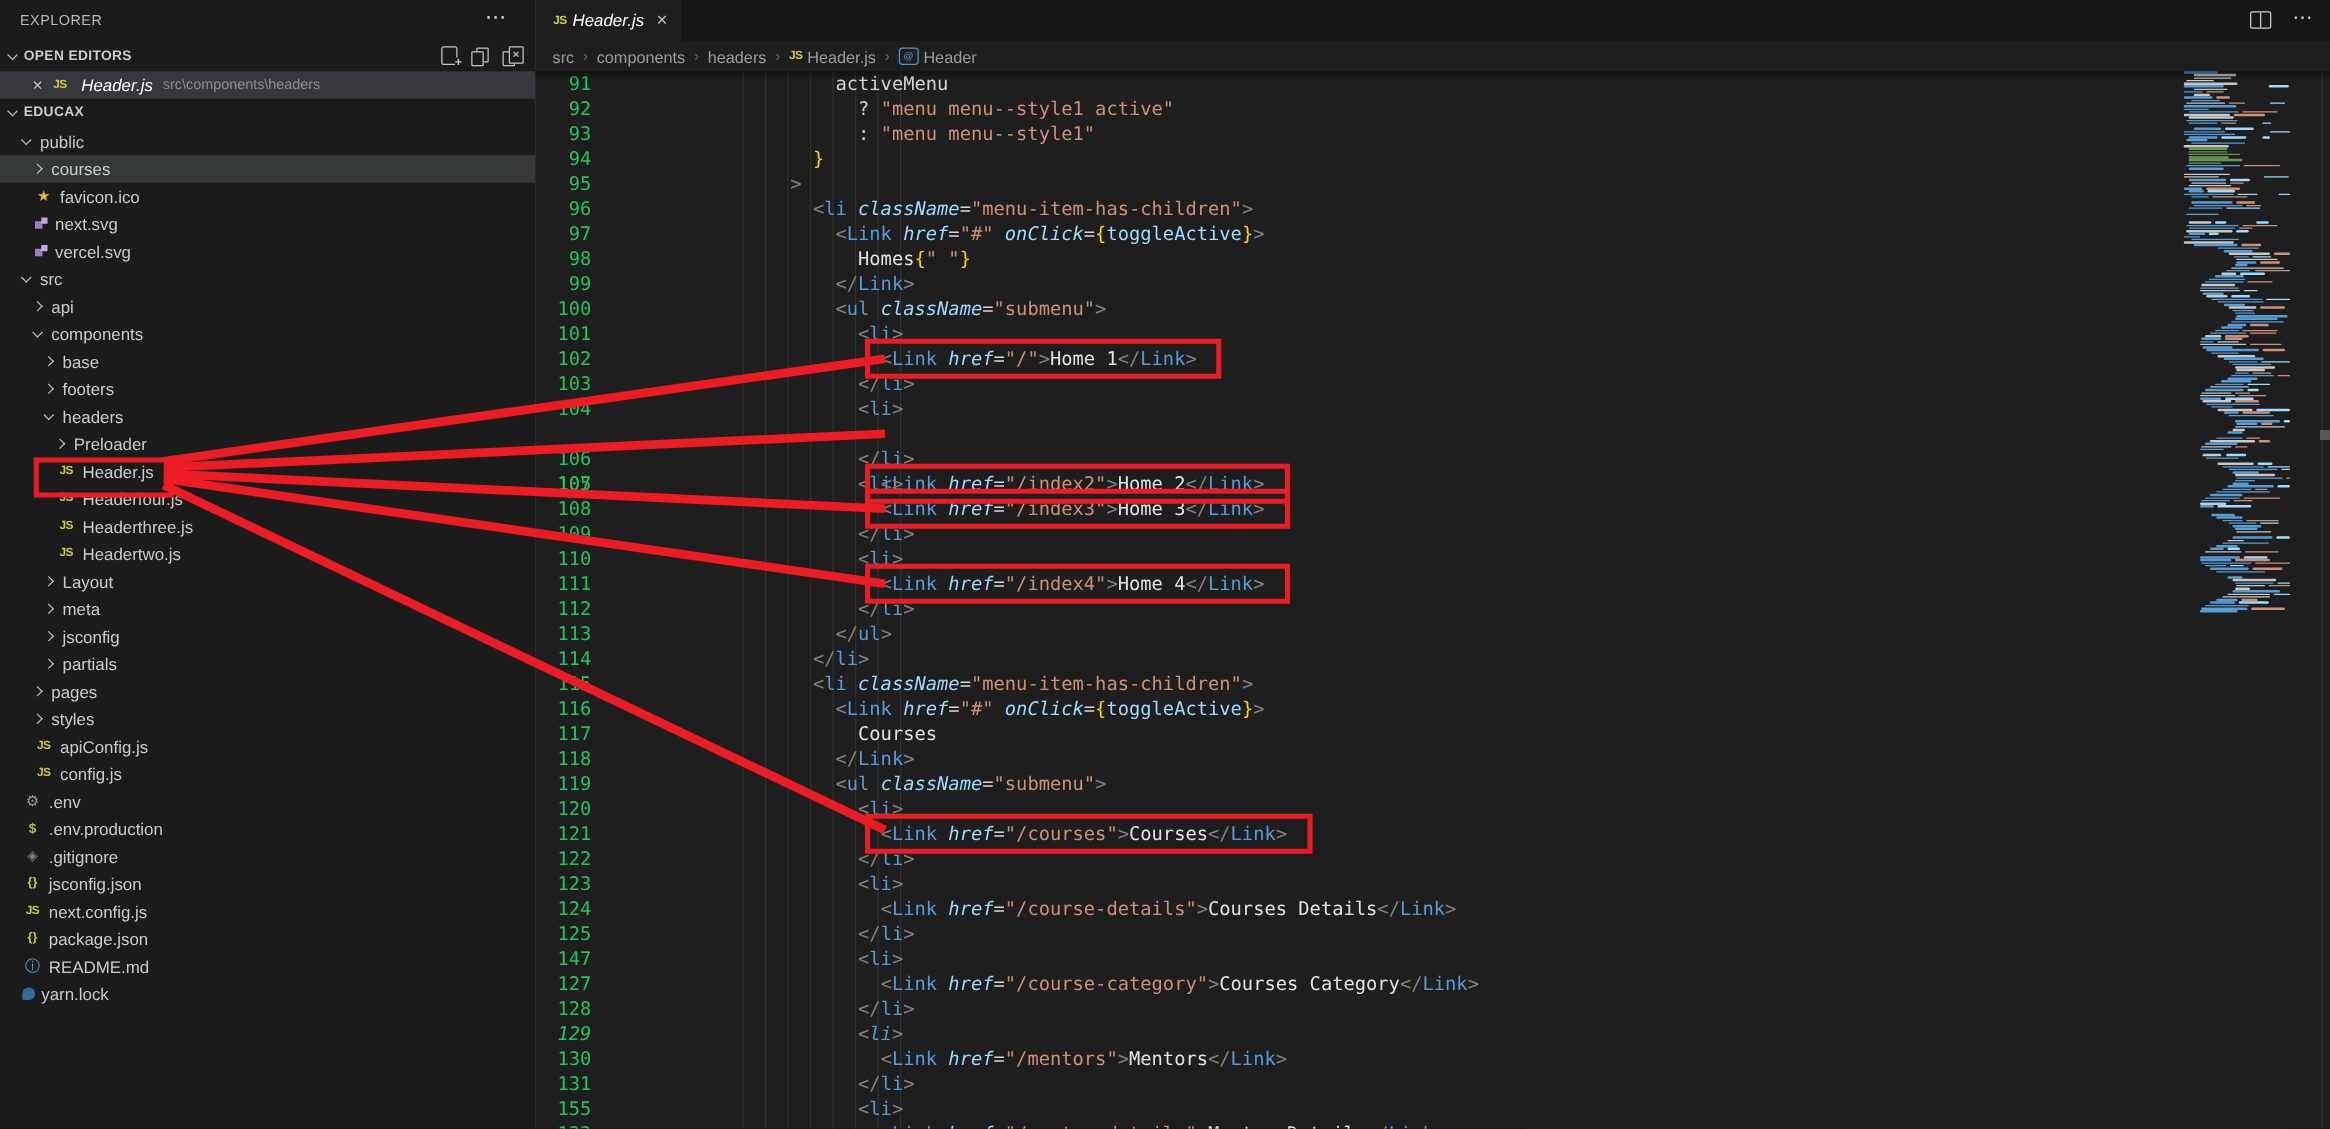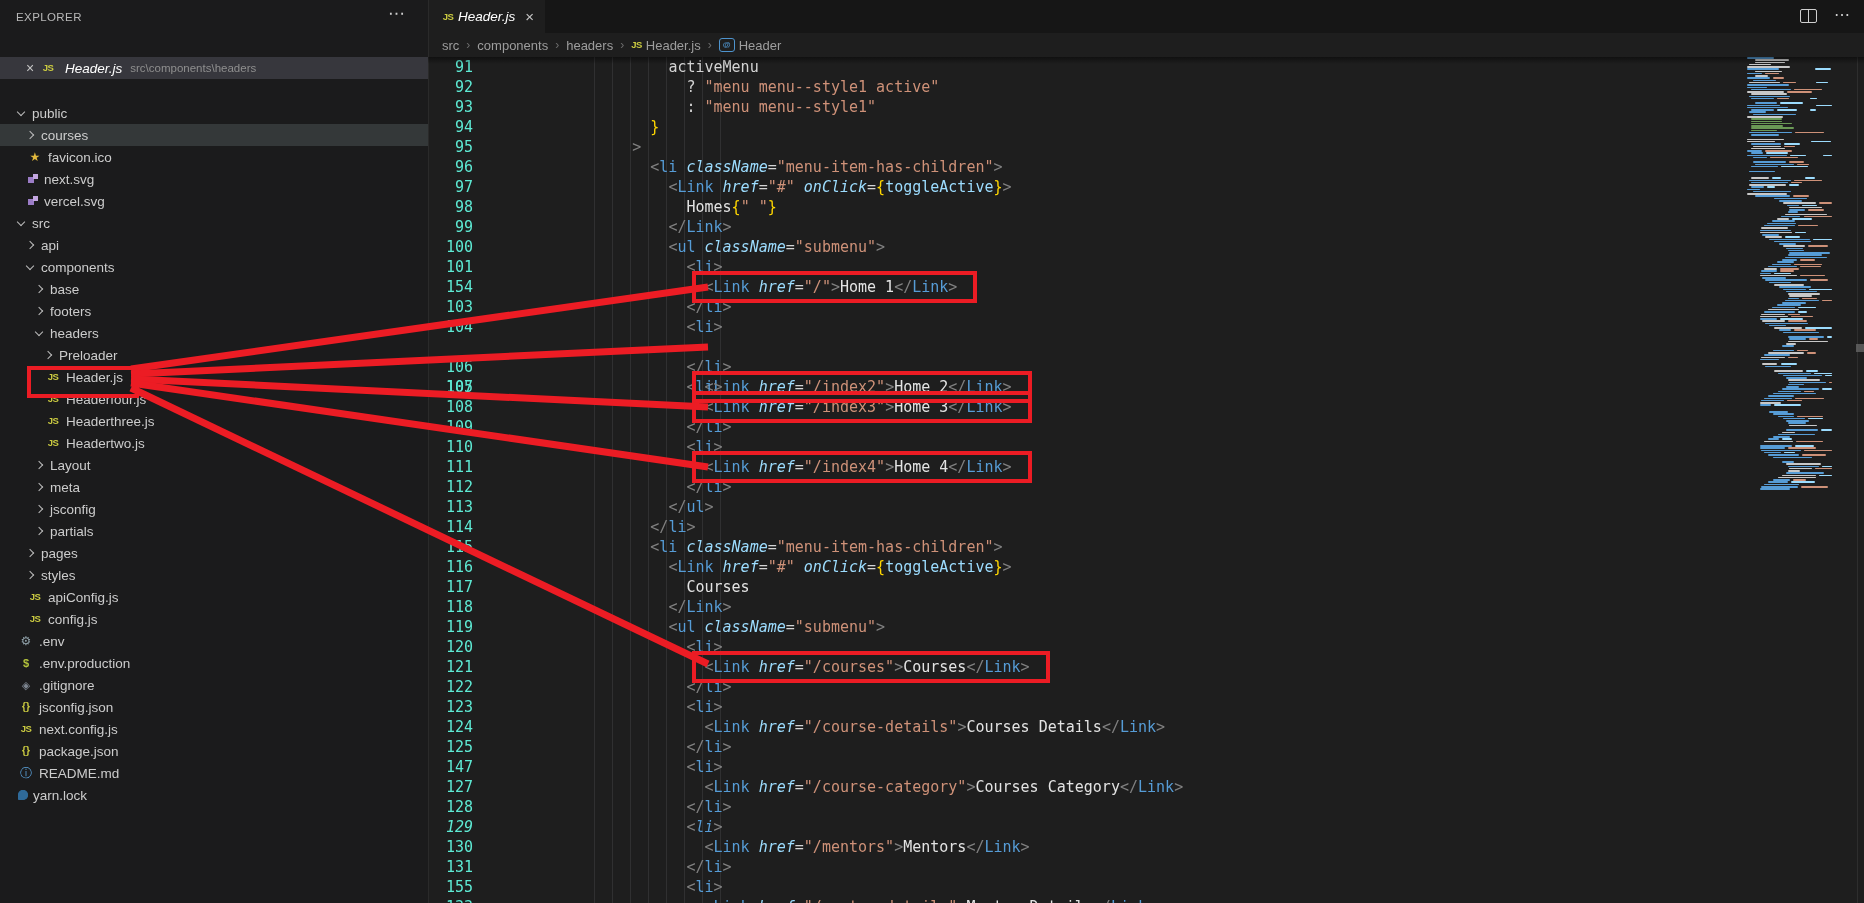--- a/index.html
+++ b/index.html
@@ -79,21 +79,21 @@
   .i-symbol{display:inline-block;width:14px;height:12px;border:1.2px solid #4e94ce;border-radius:3px;
             color:#4e94ce;font-size:8px;text-align:center;line-height:11px;font-weight:bold;margin-right:4px;}
   
   #code{position:absolute;left:428px;top:57px;right:0;height:846px;background:var(--bg-editor);}
   #code-bg-shadow{position:absolute;left:428px;top:57px;right:0;height:7px;z-index:30;
                   background:linear-gradient(rgba(0,0,0,.45),rgba(0,0,0,0));}
   #guides{position:absolute;inset:0;}
   .guide{position:absolute;top:0;bottom:0;width:1px;background:#303031;}
   .code-line{position:absolute;left:0;right:0;height:20px;}
   .ln{position:absolute;left:0;width:45px;text-align:right;
-      font-family:"DejaVu Sans Mono",monospace;font-size:15px;line-height:20px;color:#5eead4;}
+      font-family:"DejaVu Sans Mono",monospace;font-size:15px;line-height:20px;color:#22c55e;}
   .lc{position:absolute;left:132px;font-family:"DejaVu Sans Mono",monospace;font-size:15px;
       line-height:20px;white-space:pre;}
   .tk-tag{color:var(--c-tag);}
   .tk-attr{color:var(--c-attr);font-style:italic;}
   .tk-str{color:var(--c-str);}
   .tk-punc{color:var(--c-punc);}
   .tk-op,.tk-plain{color:var(--c-op);}
   .tk-brace{color:var(--c-brace);}
   .tk-var{color:var(--c-attr);}
   .tk-text{color:#e3e3e3;}
@@ -110,28 +110,41 @@
 </style>
 </head>
 <body>
 
 <div id="sidebar">
   <div class="sb-top">
     <span class="sb-title">EXPLORER</span>
     <span class="sb-more">⋯</span>
   </div>
 
+  <div class="sec-head" id="oe-head">
+    <span class="chev down"></span>
+    <span>OPEN EDITORS</span>
+    <span class="sec-actions">
+      <span class="i-doc plus"></span>
+      <span class="i-docs"></span>
+      <span class="i-docx"></span>
+    </span>
+  </div>
 
   <div id="oe-item">
     <span class="close-x">×</span>
     <span class="fi fi-js">JS</span>
     <span class="name">Header.js</span>
     <span class="path">src\components\headers</span>
   </div>
 
+  <div class="sec-head" id="ws-head">
+    <span class="chev down"></span>
+    <span>EDUCAX</span>
+  </div>
 
   <div id="file-tree">
       <div class="tree-row" style="top: 102px; padding-left: 18px;">
         <span class="chev down"></span>
         <span>public</span>
       </div>
       <div class="tree-row sel" style="top: 124px; padding-left: 27px;">
         <span class="chev right"></span>
         <span>courses</span>
       </div>
@@ -346,21 +359,21 @@
       </div>
       <div class="code-line" style="top: 180px;">
         <span class="ln">100</span>
         <span class="lc"><span class="tk-ws">            </span><span class="tk-punc">&lt;</span><span class="tk-tag">ul</span><span class="tk-plain"> </span><span class="tk-attr">className</span><span class="tk-op">=</span><span class="tk-str">"submenu"</span><span class="tk-punc">&gt;</span></span>
       </div>
       <div class="code-line" style="top: 200px;">
         <span class="ln">101</span>
         <span class="lc"><span class="tk-ws">              </span><span class="tk-punc">&lt;</span><span class="tk-tag">li</span><span class="tk-punc">&gt;</span></span>
       </div>
       <div class="code-line" style="top: 220px;">
-        <span class="ln">154</span>
+        <span class="ln">102</span>
         <span class="lc"><span class="tk-ws">                </span><span class="tk-punc">&lt;</span><span class="tk-tag">Link</span><span class="tk-plain"> </span><span class="tk-attr">href</span><span class="tk-op">=</span><span class="tk-str">"/"</span><span class="tk-punc">&gt;</span><span class="tk-text">Home 1</span><span class="tk-punc">&lt;/</span><span class="tk-tag">Link</span><span class="tk-punc">&gt;</span><span class="abox" style="left: calc(16ch - 12px); width: calc(28ch + 24px);"></span></span>
       </div>
       <div class="code-line" style="top: 240px;">
         <span class="ln">103</span>
         <span class="lc"><span class="tk-ws">              </span><span class="tk-punc">&lt;/</span><span class="tk-tag">li</span><span class="tk-punc">&gt;</span></span>
       </div>
       <div class="code-line" style="top: 260px;">
         <span class="ln">104</span>
         <span class="lc"><span class="tk-ws">              </span><span class="tk-punc">&lt;</span><span class="tk-tag">li</span><span class="tk-punc">&gt;</span></span>
       </div>

